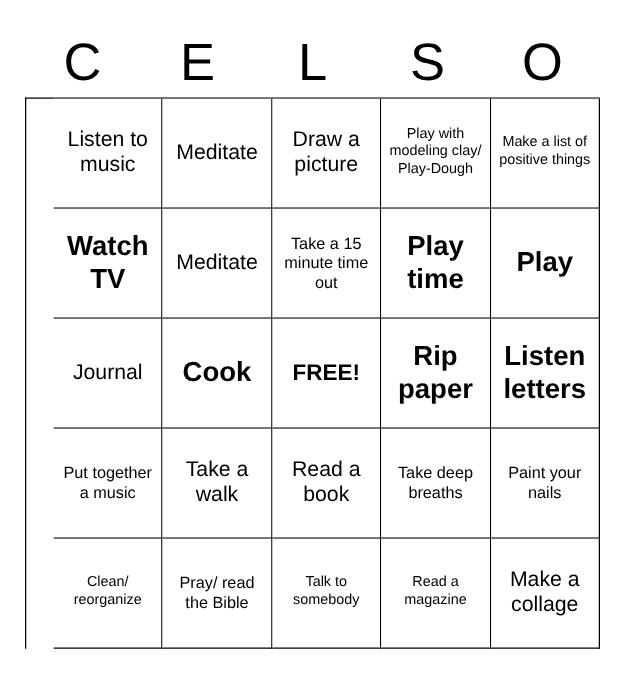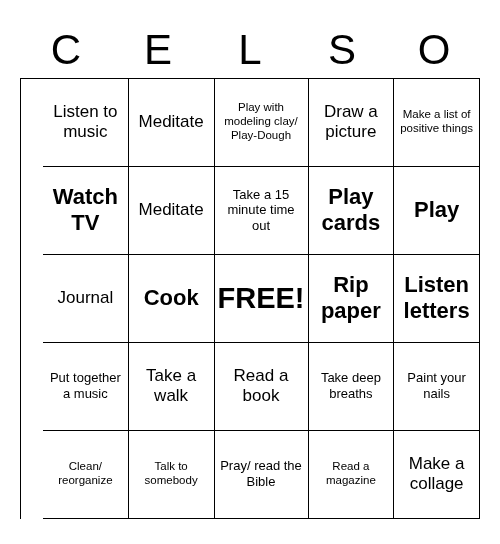--- a/index.html
+++ b/index.html
@@ -59,21 +59,21 @@
     .size-medium {
       font-size: 17px;
     }
     .size-small {
       font-size: 13px;
     }
     .size-xsmall {
       font-size: 11.5px;
     }
     .free-cell {
-      font-size: 29px;
+      font-size: 18px;
       font-weight: bold;
       color: #000;
     }
   </style>
 </head>
 <body>
 
 <div class="bingo-container">
   <div class="bingo-title">
   <div class="bingo-title-letter">C</div>
@@ -83,39 +83,39 @@
       <div class="bingo-title-letter">O</div>
     </div>
   <div class="bingo-grid">
   <div class="bingo-cell">
         <span class="cell-text size-medium">Listen to music</span>
       </div>
       <div class="bingo-cell">
         <span class="cell-text size-medium">Meditate</span>
       </div>
       <div class="bingo-cell">
-        <span class="cell-text size-xsmall">Play with modeling clay/ Play-Dough</span>
+        <span class="cell-text size-medium">Draw a picture</span>
       </div>
       <div class="bingo-cell">
-        <span class="cell-text size-medium">Draw a picture</span>
+        <span class="cell-text size-xsmall">Play with modeling clay/ Play-Dough</span>
       </div>
       <div class="bingo-cell">
         <span class="cell-text size-xsmall">Make a list of positive things</span>
       </div>
       <div class="bingo-cell">
         <span class="cell-text size-large">Watch TV</span>
       </div>
       <div class="bingo-cell">
         <span class="cell-text size-medium">Meditate</span>
       </div>
       <div class="bingo-cell">
         <span class="cell-text size-small">Take a 15 minute time out</span>
       </div>
       <div class="bingo-cell">
-        <span class="cell-text size-large">Play cards</span>
+        <span class="cell-text size-large">Play time</span>
       </div>
       <div class="bingo-cell">
         <span class="cell-text size-large">Play</span>
       </div>
       <div class="bingo-cell">
         <span class="cell-text size-medium">Journal</span>
       </div>
       <div class="bingo-cell">
         <span class="cell-text size-large">Cook</span>
       </div>
@@ -140,24 +140,24 @@
       <div class="bingo-cell">
         <span class="cell-text size-small">Take deep breaths</span>
       </div>
       <div class="bingo-cell">
         <span class="cell-text size-small">Paint your nails</span>
       </div>
       <div class="bingo-cell">
         <span class="cell-text size-xsmall">Clean/ reorganize</span>
       </div>
       <div class="bingo-cell">
-        <span class="cell-text size-xsmall">Talk to somebody</span>
+        <span class="cell-text size-small">Pray/ read the Bible</span>
       </div>
       <div class="bingo-cell">
-        <span class="cell-text size-small">Pray/ read the Bible</span>
+        <span class="cell-text size-xsmall">Talk to somebody</span>
       </div>
       <div class="bingo-cell">
         <span class="cell-text size-xsmall">Read a magazine</span>
       </div>
       <div class="bingo-cell">
         <span class="cell-text size-medium">Make a collage</span>
       </div>
     </div>
 </div>
 

